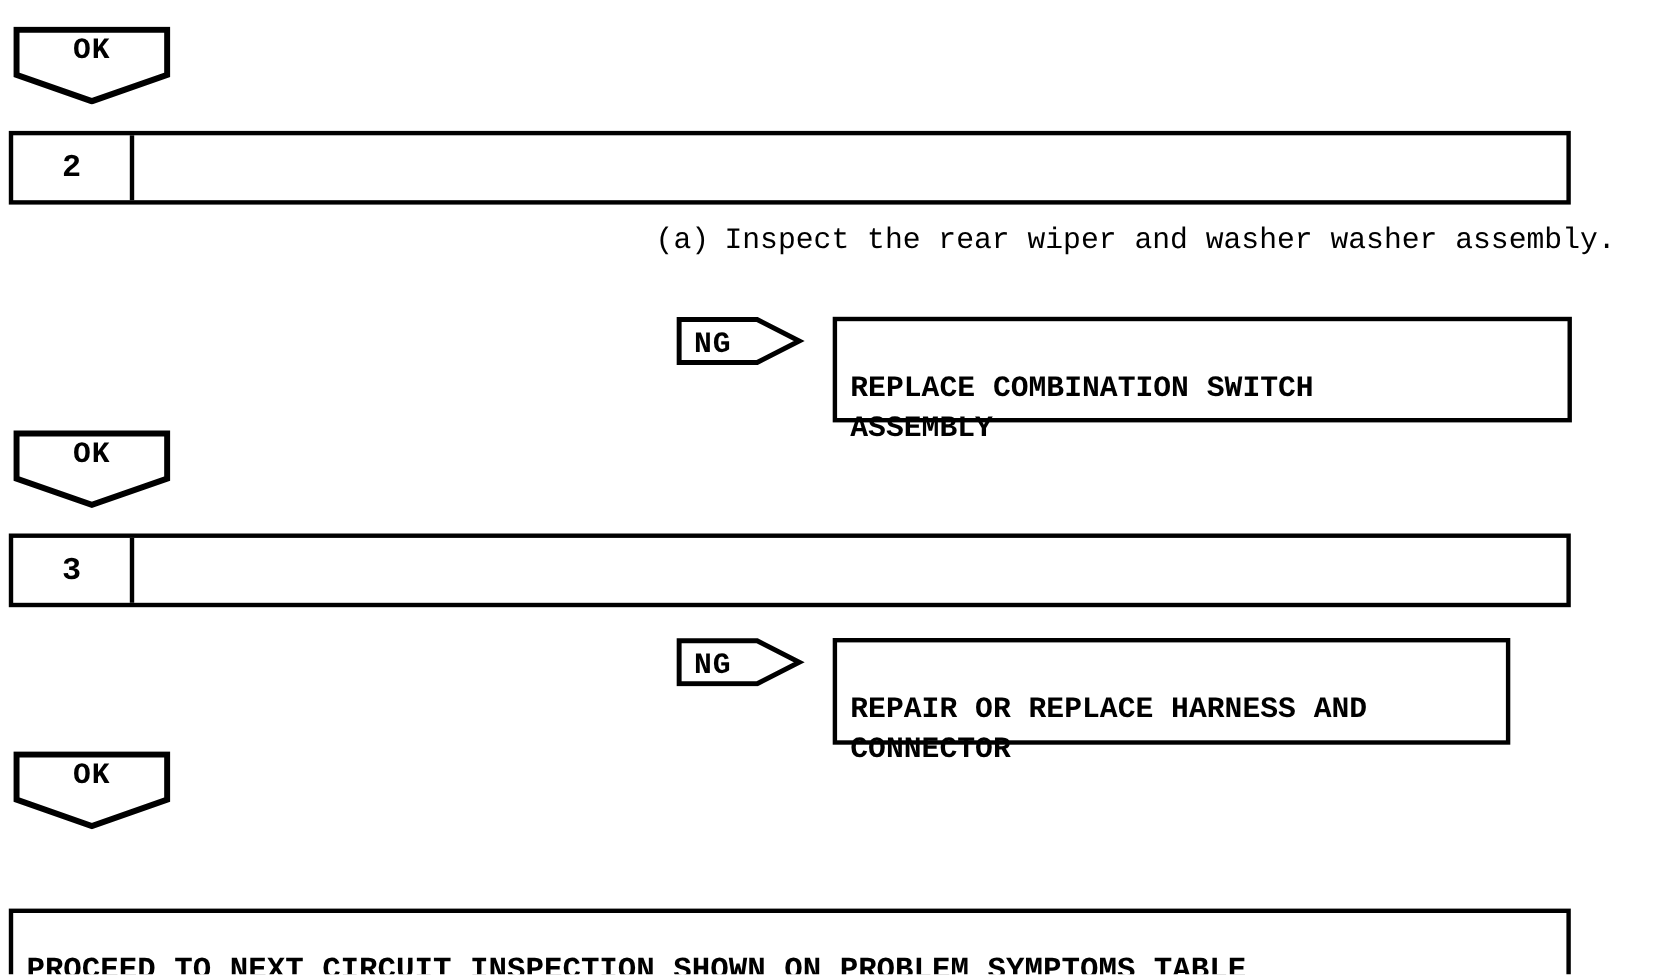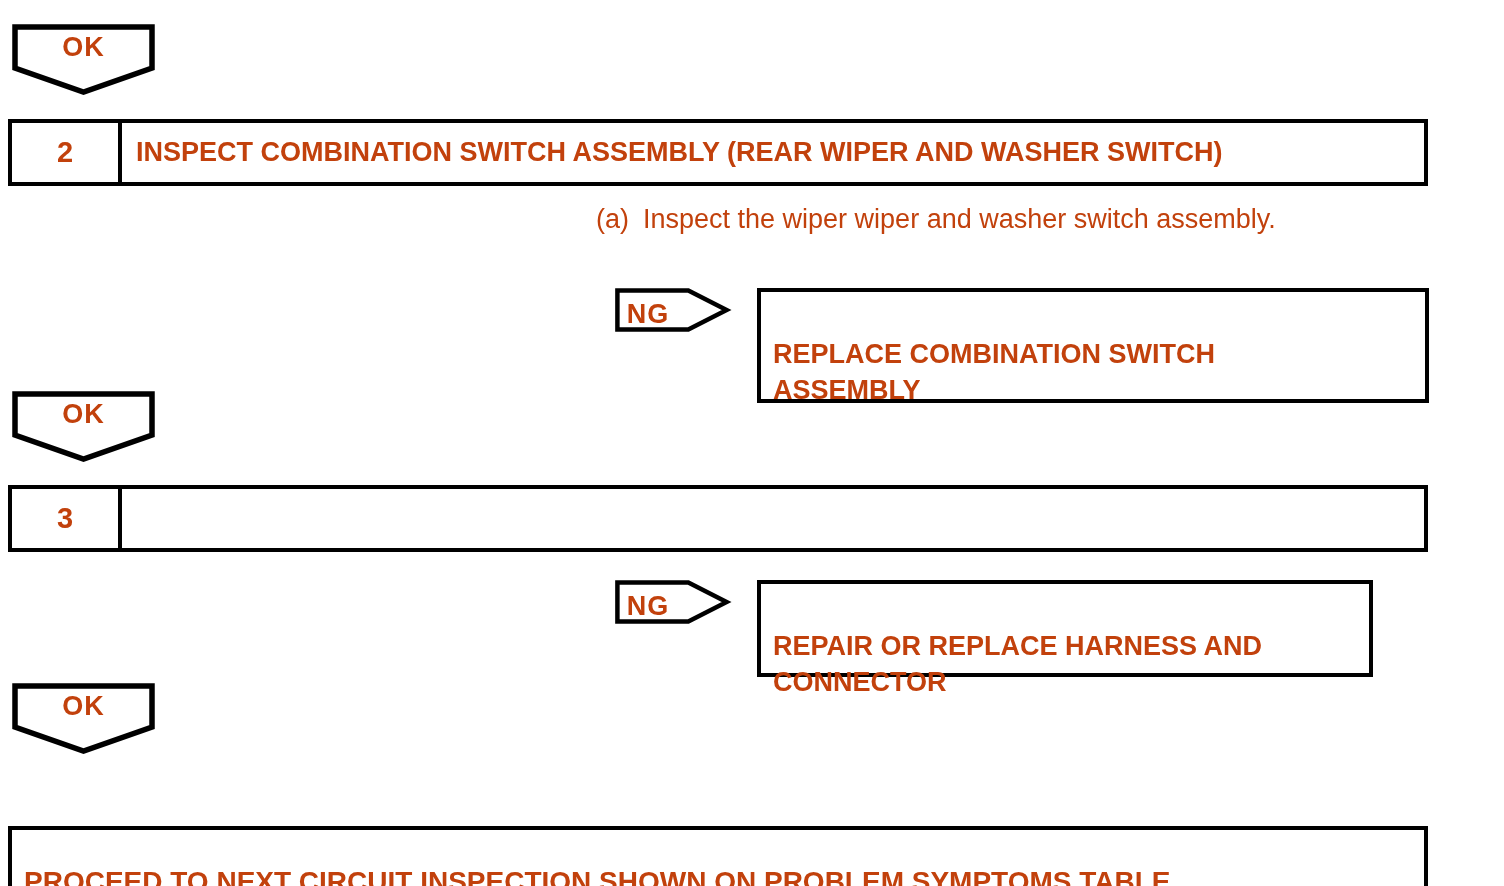--- a/index.html
+++ b/index.html
@@ -5,22 +5,22 @@
   html, body {
     margin: 0;
     padding: 0;
     background: #ffffff;
   }
   .canvas {
     position: relative;
     width: 1504px;
     height: 886px;
     background: #ffffff;
-    font-family: Liberation Sans, sans-serif;
-    color: #c2410c;
+    font-family: Liberation Mono, monospace;
+    color: #000000;
     overflow: hidden;
   }
 
   
   .connector { position: absolute; }
   .connector svg { display: block; width: 100%; height: 100%; }
   .connector .shape-poly { fill: #ffffff; stroke: #000000; stroke-width: 5.5; stroke-linejoin: miter; }
   .connector .lbl {
     position: absolute;
     font-weight: bold;
@@ -111,35 +111,34 @@
 
   <div class="connector ok-connector" style="left:12px; top:24px;">
     <svg viewBox="0 0 143 71">
       <polygon class="shape-poly" points="3,3 140,3 140,44 71.5,68 3,44"></polygon>
     </svg>
     <span class="lbl">OK</span>
   </div>
 
   <div class="step-header" style="top:119px;">
     <div class="step-num">2</div>
-    <div class="step-title">INSPECT COMBINATION SWITCH ASSEMBLY (REAR WIPER AND WASHER SWITCH)</div>
   </div>
 
   <div class="instruction" style="left:596px; top:204px;">
     <span>(a)</span>
-    <span>Inspect the wiper wiper and washer switch assembly.</span>
+    <span>Inspect the rear wiper and washer washer assembly.</span>
   </div>
 
   <div class="connector ng-connector" style="left:602px; top:288px;">
     <svg viewBox="0 0 140 54">
       <polygon class="shape-poly" points="3,3 90,3 137,27 90,51 3,51"></polygon>
     </svg>
     <span class="lbl">NG</span>
   </div>
-  <div class="result-box" style="left:757px; top:288px; width:672px; height:115px;">
+  <div class="result-box" style="left:757px; top:288px; width:672px; height:96px;">
     <span>REPLACE COMBINATION SWITCH
 ASSEMBLY</span>
   </div>
 
   <div class="connector ok-connector" style="left:12px; top:391px;">
     <svg viewBox="0 0 143 71">
       <polygon class="shape-poly" points="3,3 140,3 140,44 71.5,68 3,44"></polygon>
     </svg>
     <span class="lbl">OK</span>
   </div>

